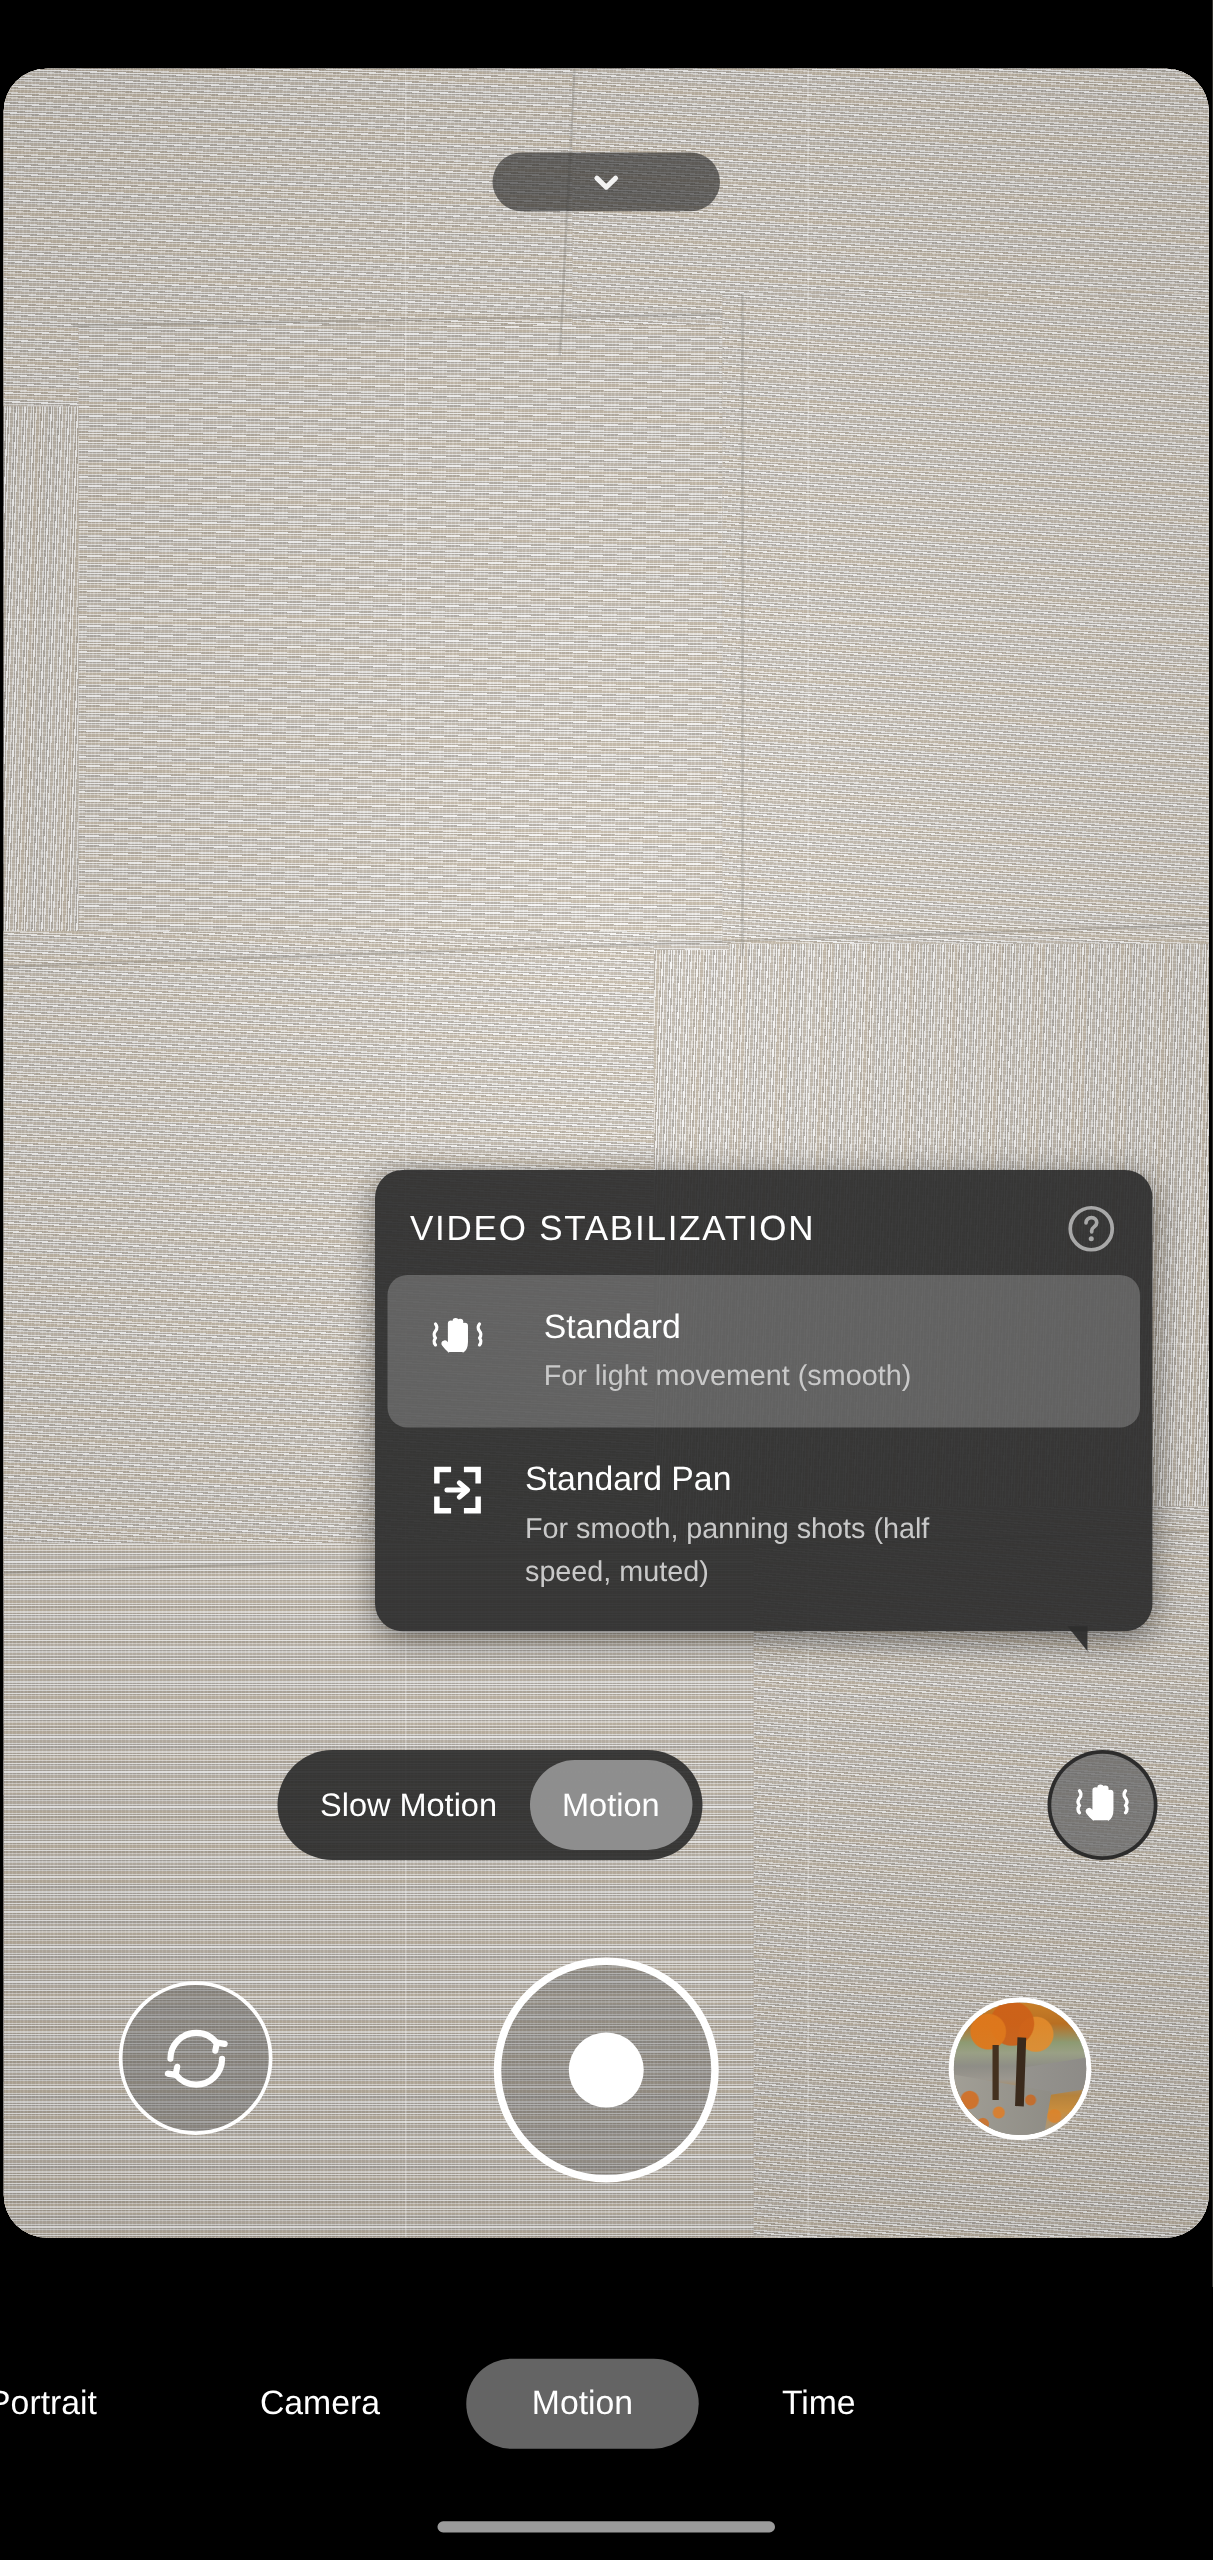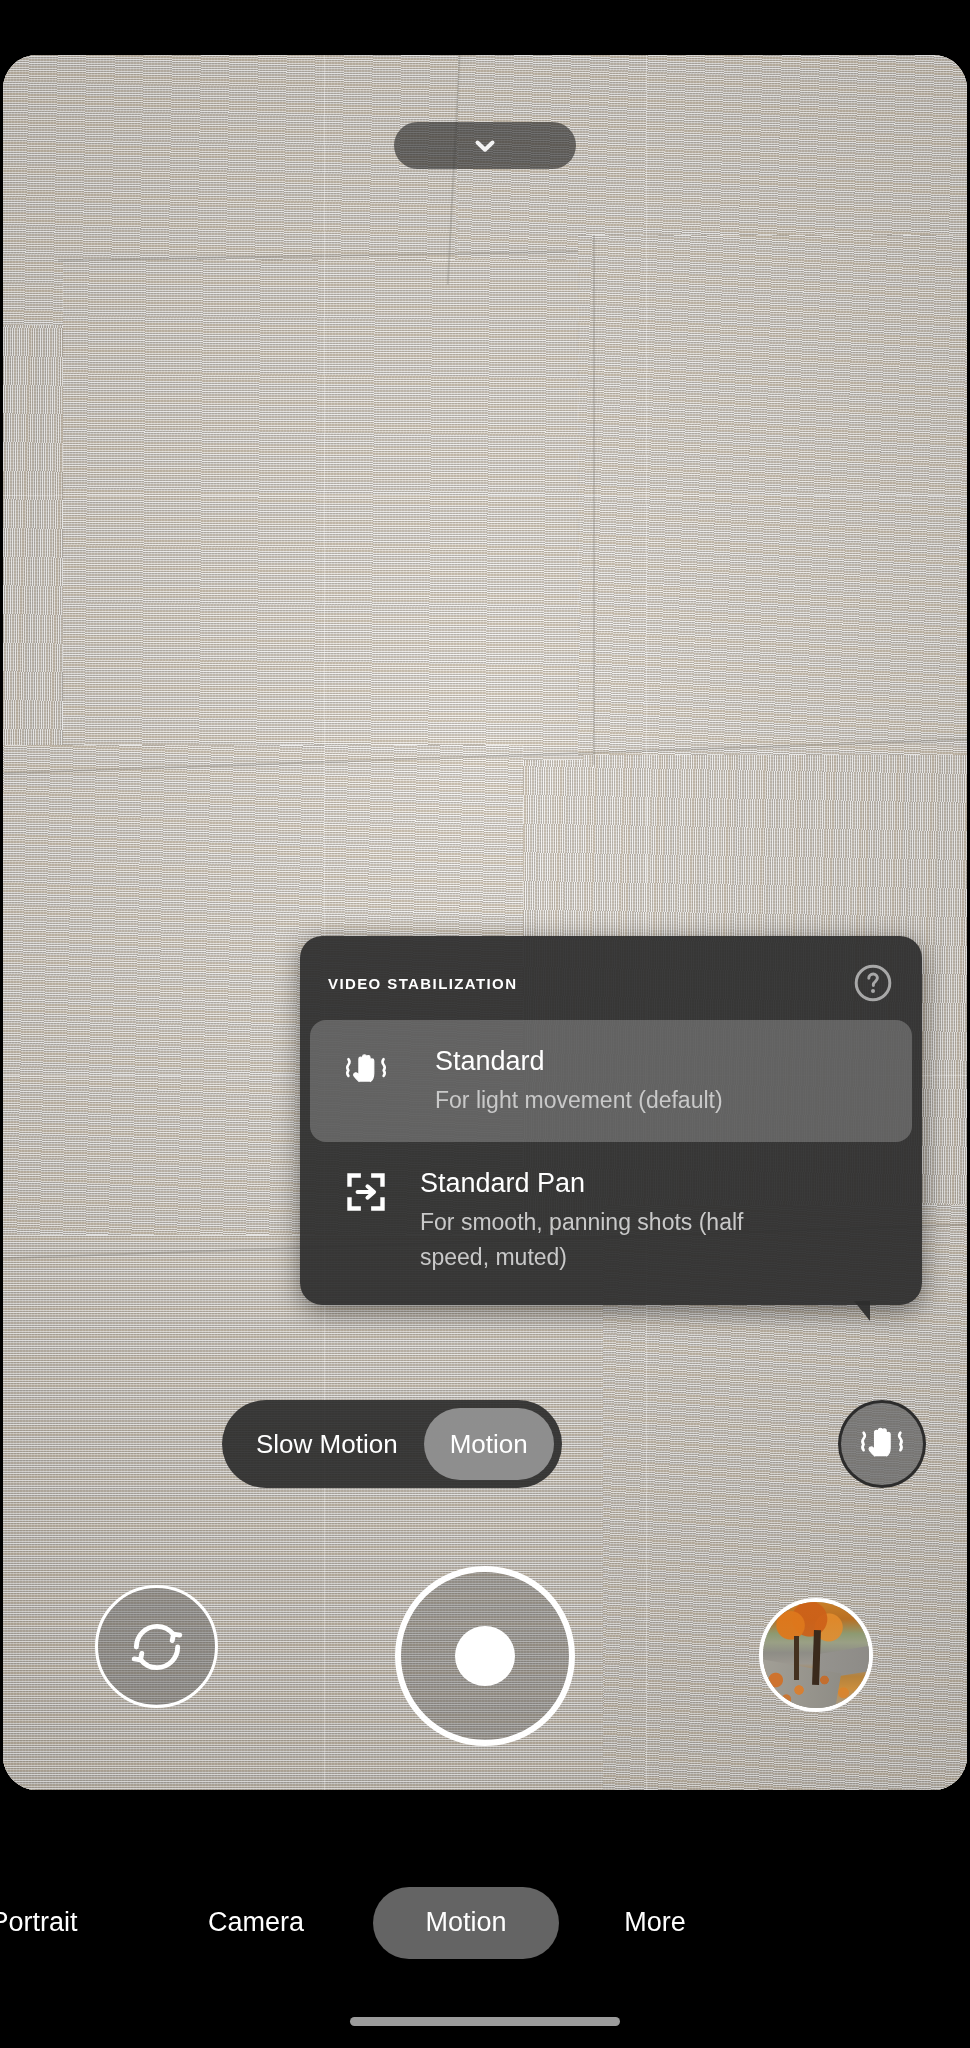--- a/index.html
+++ b/index.html
@@ -83,21 +83,21 @@
     width:622px; border-radius:22px;
     background:rgba(45,45,45,.93);
     padding:0 0 6px 0;
     box-shadow:0 6px 26px rgba(0,0,0,.45);
   }
   #stab-dialog .dlg-head{
     display:flex; align-items:center; justify-content:space-between;
     padding:26px 28px 16px 28px;
   }
   #stab-dialog .dlg-title{
-    color:#fff; font-size:15px; letter-spacing:1.4px; font-weight:700;
+    color:#fff; font-size:28px; letter-spacing:1.4px; font-weight:400;
   }
   #help-icon{ width:42px; height:42px; cursor:pointer; flex:none; }
   .opt{
     display:flex; align-items:flex-start; gap:28px;
     padding:24px 26px 24px 34px; margin:0 10px;
     border-radius:16px;
   }
   .opt.selected{ background:rgba(255,255,255,.22);gap:43px; }
   .opt-icon{ width:48px; flex:none; padding-top:4px; }
   .opt-icon svg{ width:44px; height:44px; display:block; }
@@ -278,21 +278,21 @@
   <div class="opt selected">
     <span class="opt-icon">
       <svg viewBox="0 0 26 24" aria-hidden="true">
         <path d="M2.6 5.6c.9 1.1.9 2.2 0 3.3-.9 1.1-.9 2.2 0 3.3-.9 1.1-.9 2.2 0 3.3" fill="none" stroke="#fff" stroke-width="1.5" stroke-linecap="round" stroke-linejoin="round"></path>
         <path d="M23.4 5.6c-.9 1.1-.9 2.2 0 3.3.9 1.1.9 2.2 0 3.3.9 1.1.9 2.2 0 3.3" fill="none" stroke="#fff" stroke-width="1.5" stroke-linecap="round" stroke-linejoin="round"></path>
         <path d="M9.1 18.9c-.6-.5-2.3-2.2-3.1-3.3-.5-.7-.3-1.5.4-1.8.6-.3 1.2-.1 1.6.4l.8 1V5.4c0-.6.5-1.1 1.1-1.1s1.1.5 1.1 1.1v5.3V4.2c0-.6.5-1.1 1.1-1.1s1.1.5 1.1 1.1v6.5V4.6c0-.6.5-1.1 1.1-1.1s1.1.5 1.1 1.1v6.1V6.5c0-.6.5-1.1 1.1-1.1s1.1.5 1.1 1.1v7.6c0 2.4-1 4.1-2.2 4.8" fill="#fff" stroke="#fff" stroke-width=".7" stroke-linejoin="round"></path>
       </svg>
     </span>
     <span class="opt-text">
       <span class="opt-title" style="display:block">Standard</span>
-      <span class="opt-desc" style="display:block">For light movement (default)</span>
+      <span class="opt-desc" style="display:block">For light movement (smooth)</span>
     </span>
   </div>
 
   <div class="opt">
     <span class="opt-icon">
       <svg viewBox="0 0 24 24" aria-hidden="true">
         <path d="M3 8V3h5" fill="none" stroke="#fff" stroke-width="2.4" stroke-linecap="square"></path>
         <path d="M21 8V3h-5" fill="none" stroke="#fff" stroke-width="2.4" stroke-linecap="square"></path>
         <path d="M3 16v5h5" fill="none" stroke="#fff" stroke-width="2.4" stroke-linecap="square"></path>
         <path d="M21 16v5h-5" fill="none" stroke="#fff" stroke-width="2.4" stroke-linecap="square"></path>
@@ -346,16 +346,16 @@
       <div class="trunk2"></div>
       <div class="leaves"></div>
     </div>
   </div>
 </div>
 
 <div id="bottom-tabs">
   <span class="tab" style="width:178px;margin-left:-55px;">Portrait</span>
   <span class="tab" style="width:190px;margin-left:38px;text-align:right;">Camera</span>
   <span class="tab active" style="width:186px;margin-left:22px;">Motion</span>
-  <span class="tab" style="width:160px;margin-left:16px;">More</span>
+  <span class="tab" style="width:160px;margin-left:16px;">Time</span>
 </div>
 
 <div id="nav-pill"></div>
 
 </body></html>

